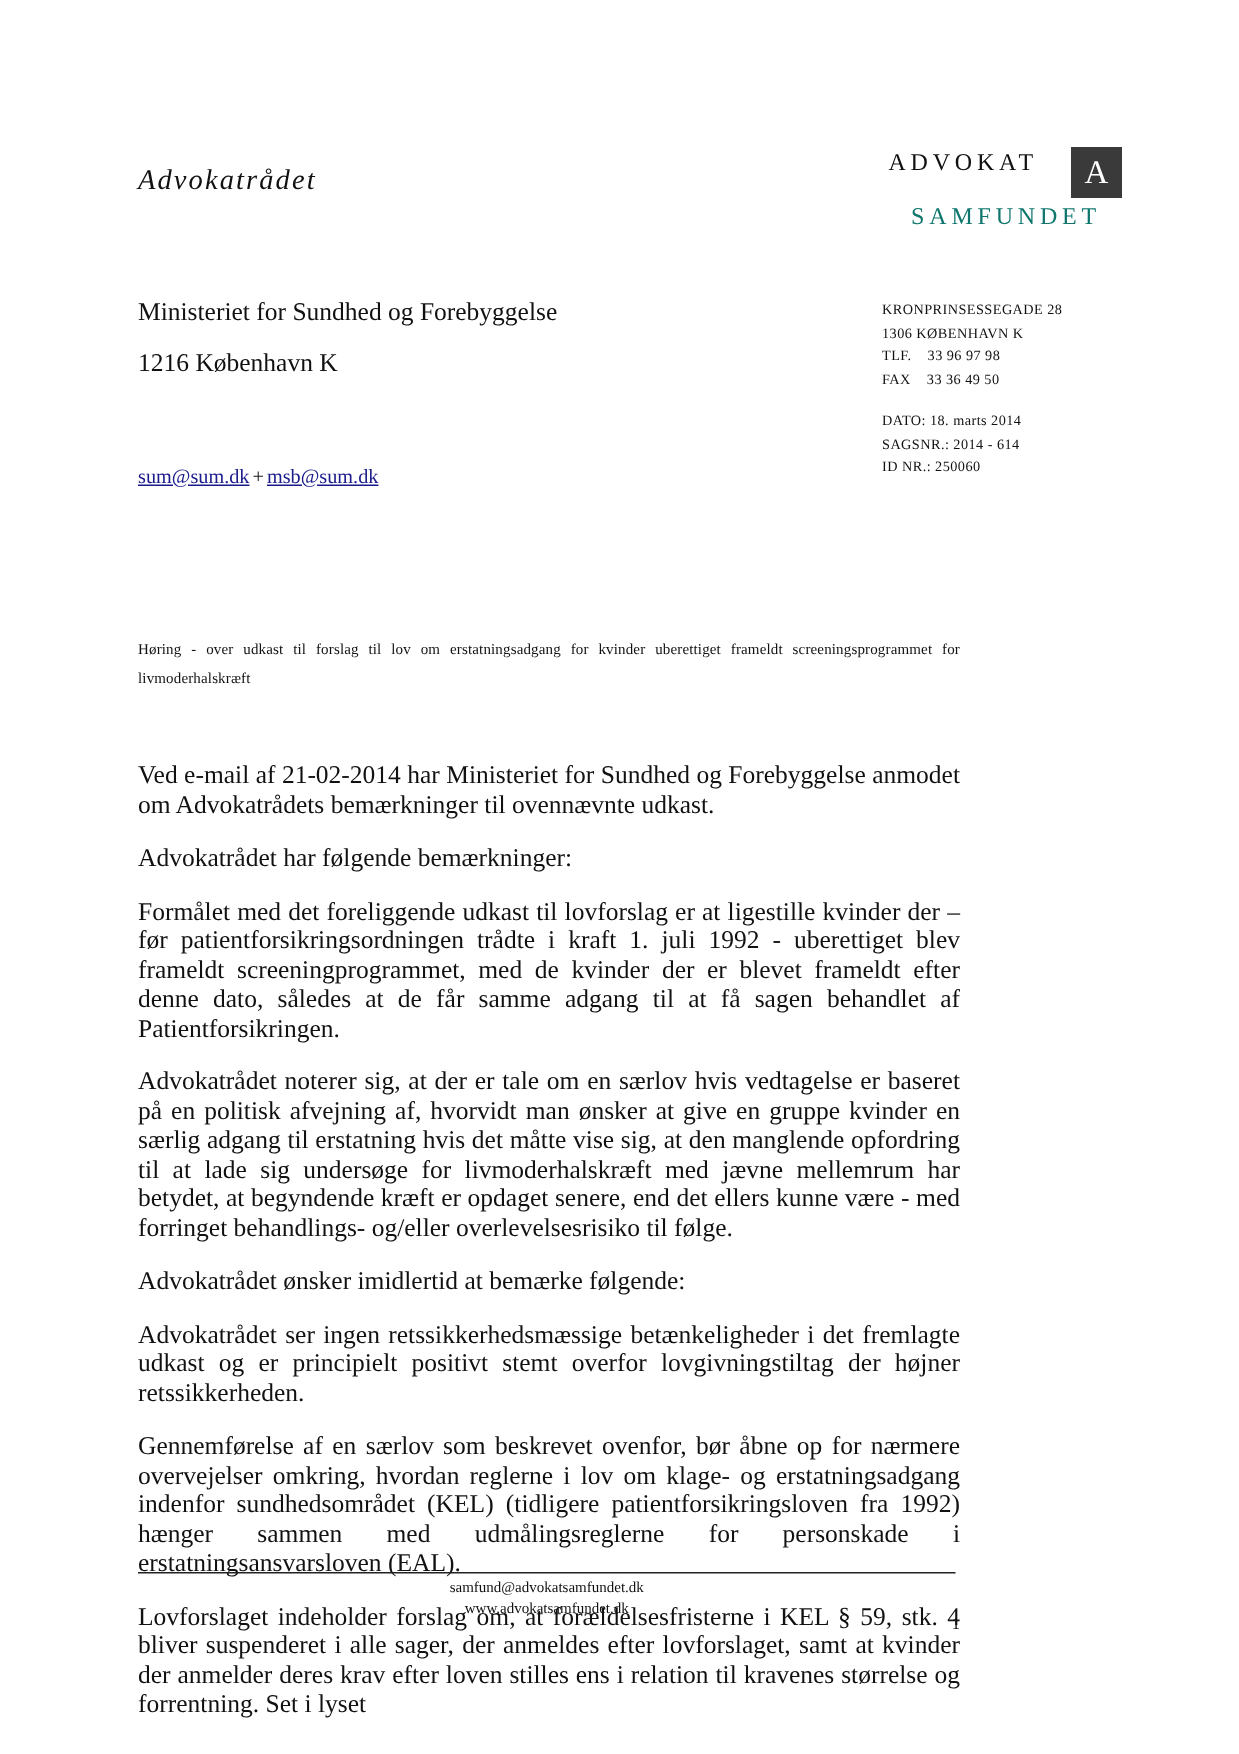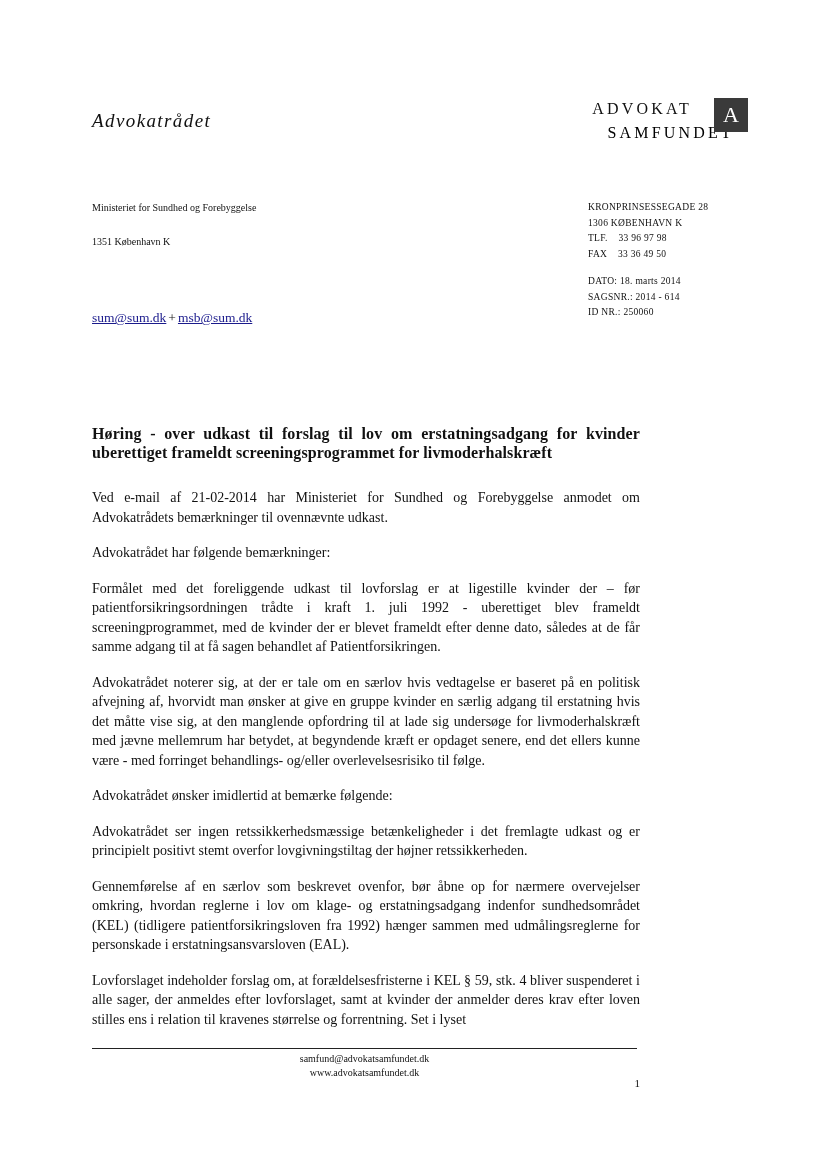--- a/index.html
+++ b/index.html
@@ -54,23 +54,23 @@
     letter-spacing: 3.2px;
     color: #111;
     text-align: right;
     padding-right: 42px;
     position: relative;
   }
   .brand-right .line2 {
     font-family: "Liberation Serif", serif;
     font-size: 16px;
     letter-spacing: 3.2px;
-    color: #000000;
+    color: #0f766e;
     text-align: right;
-    margin-top: 6px;
+    margin-top: 18px;
   }
   .logo-mark {
     position: absolute;
     right: 78px;
     top: 6px;
     width: 34px;
     height: 34px;
     background: #3a3a3a;
   }
   .logo-mark .swirl {
@@ -85,21 +85,21 @@
     line-height: 26px;
     text-align: center;
   }
 
   
   .addressee {
     position: absolute;
     left: 92px;
     top: 198px;
     width: 400px;
-    font-size: 10px;
+    font-size: 17px;
     line-height: 20px;
   }
   .addressee .l {
     display: block;
   }
   .addressee .gap {
     height: 14px;
   }
   .email-line {
     position: absolute;
@@ -132,29 +132,29 @@
   .info .spacer { height: 12px; }
 
   
   .body-wrap {
     position: absolute;
     left: 92px;
     top: 424px;
     width: 548px;
   }
   h1.doc-title {
-    font-size: 16px;
-    font-weight: bold;
+    font-size: 10px;
+    font-weight: normal;
     line-height: 19px;
-    margin: 0 0 26px 0;
+    margin: 0 0 45px 0;
     text-align: justify;
     letter-spacing: 0.1px;
   }
   p.para {
-    font-size: 14px;
+    font-size: 17px;
     line-height: 19.5px;
     margin: 0 0 16px 0;
     text-align: justify;
   }
 
   
   .footer-rule {
     position: absolute;
     left: 92px;
     top: 1048px;
@@ -191,21 +191,21 @@
       <div class="line2">SAMFUNDET</div>
     </div>
     <div class="logo-mark">
       <div class="swirl">A</div>
     </div>
   </div>
 
   <div class="addressee">
     <span class="l">Ministeriet for Sundhed og Forebyggelse</span>
     <div class="gap"></div>
-    <span class="l">1351 København K</span>
+    <span class="l">1216 København K</span>
   </div>
 
   <div class="email-line">
     <a href="#">sum@sum.dk</a><span class="email-sep">+</span><a href="#">msb@sum.dk</a>
   </div>
 
   <div class="info">
     <div class="row">KRONPRINSESSEGADE 28</div>
     <div class="row">1306 KØBENHAVN K</div>
     <div class="row">TLF.    33 96 97 98</div>

